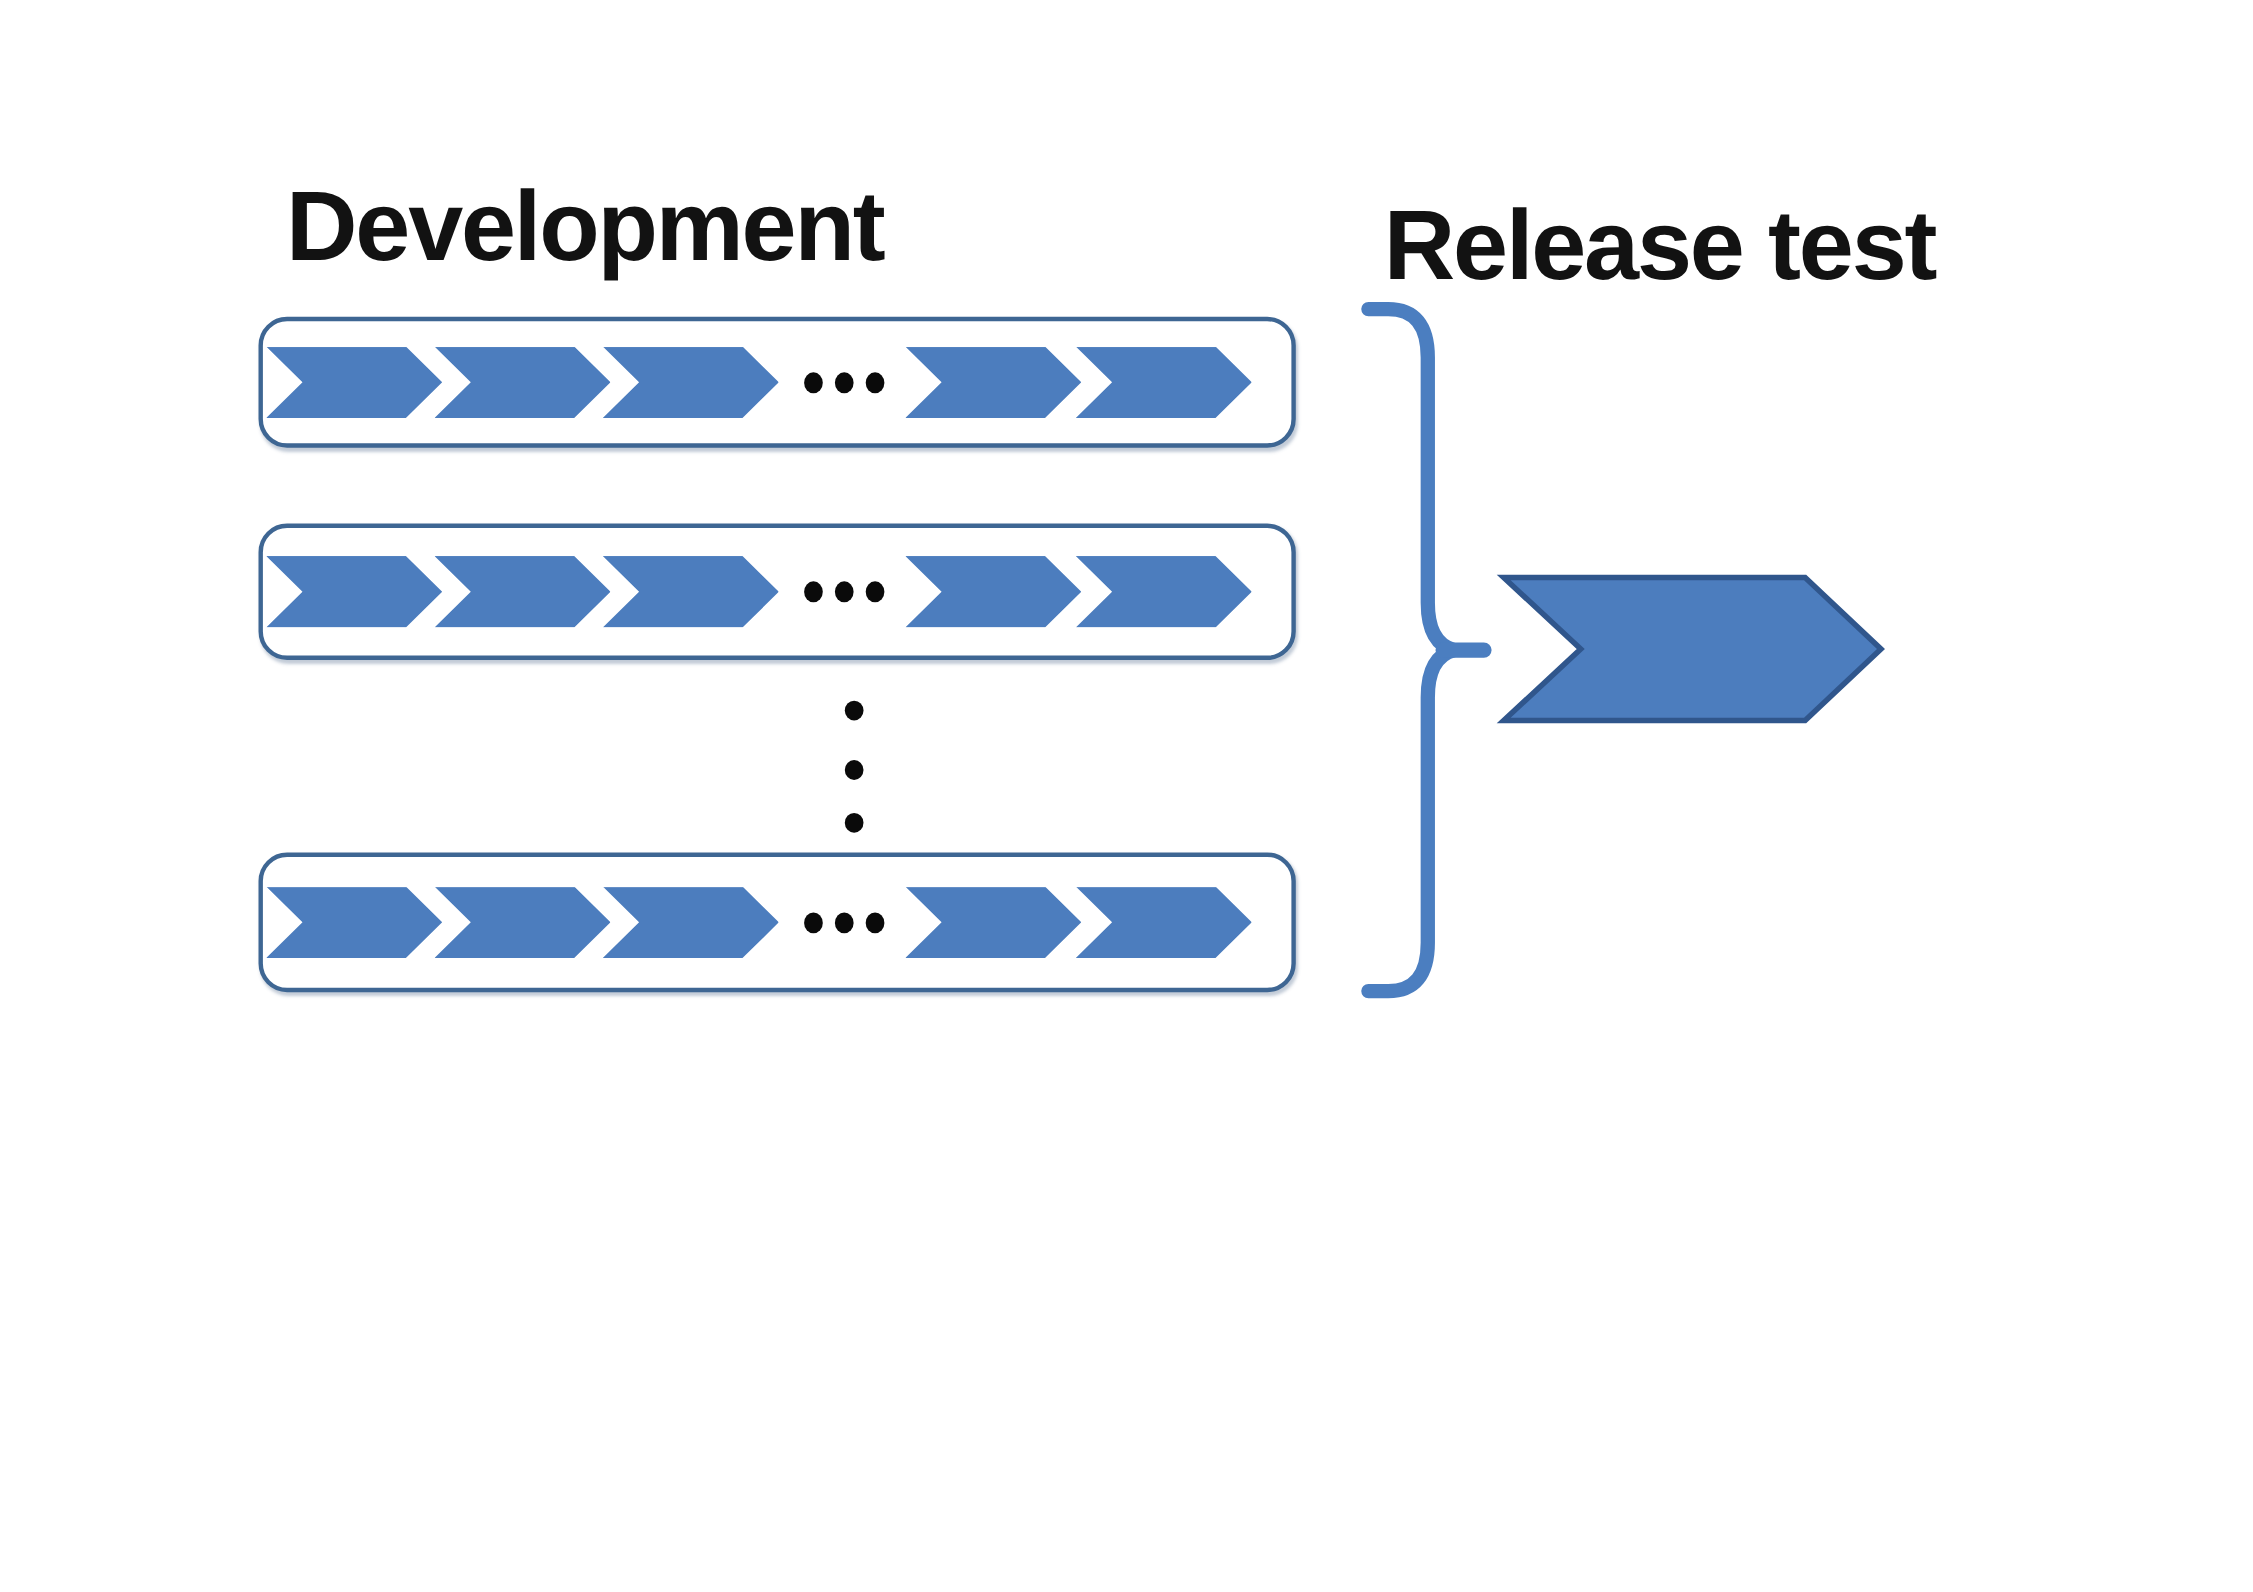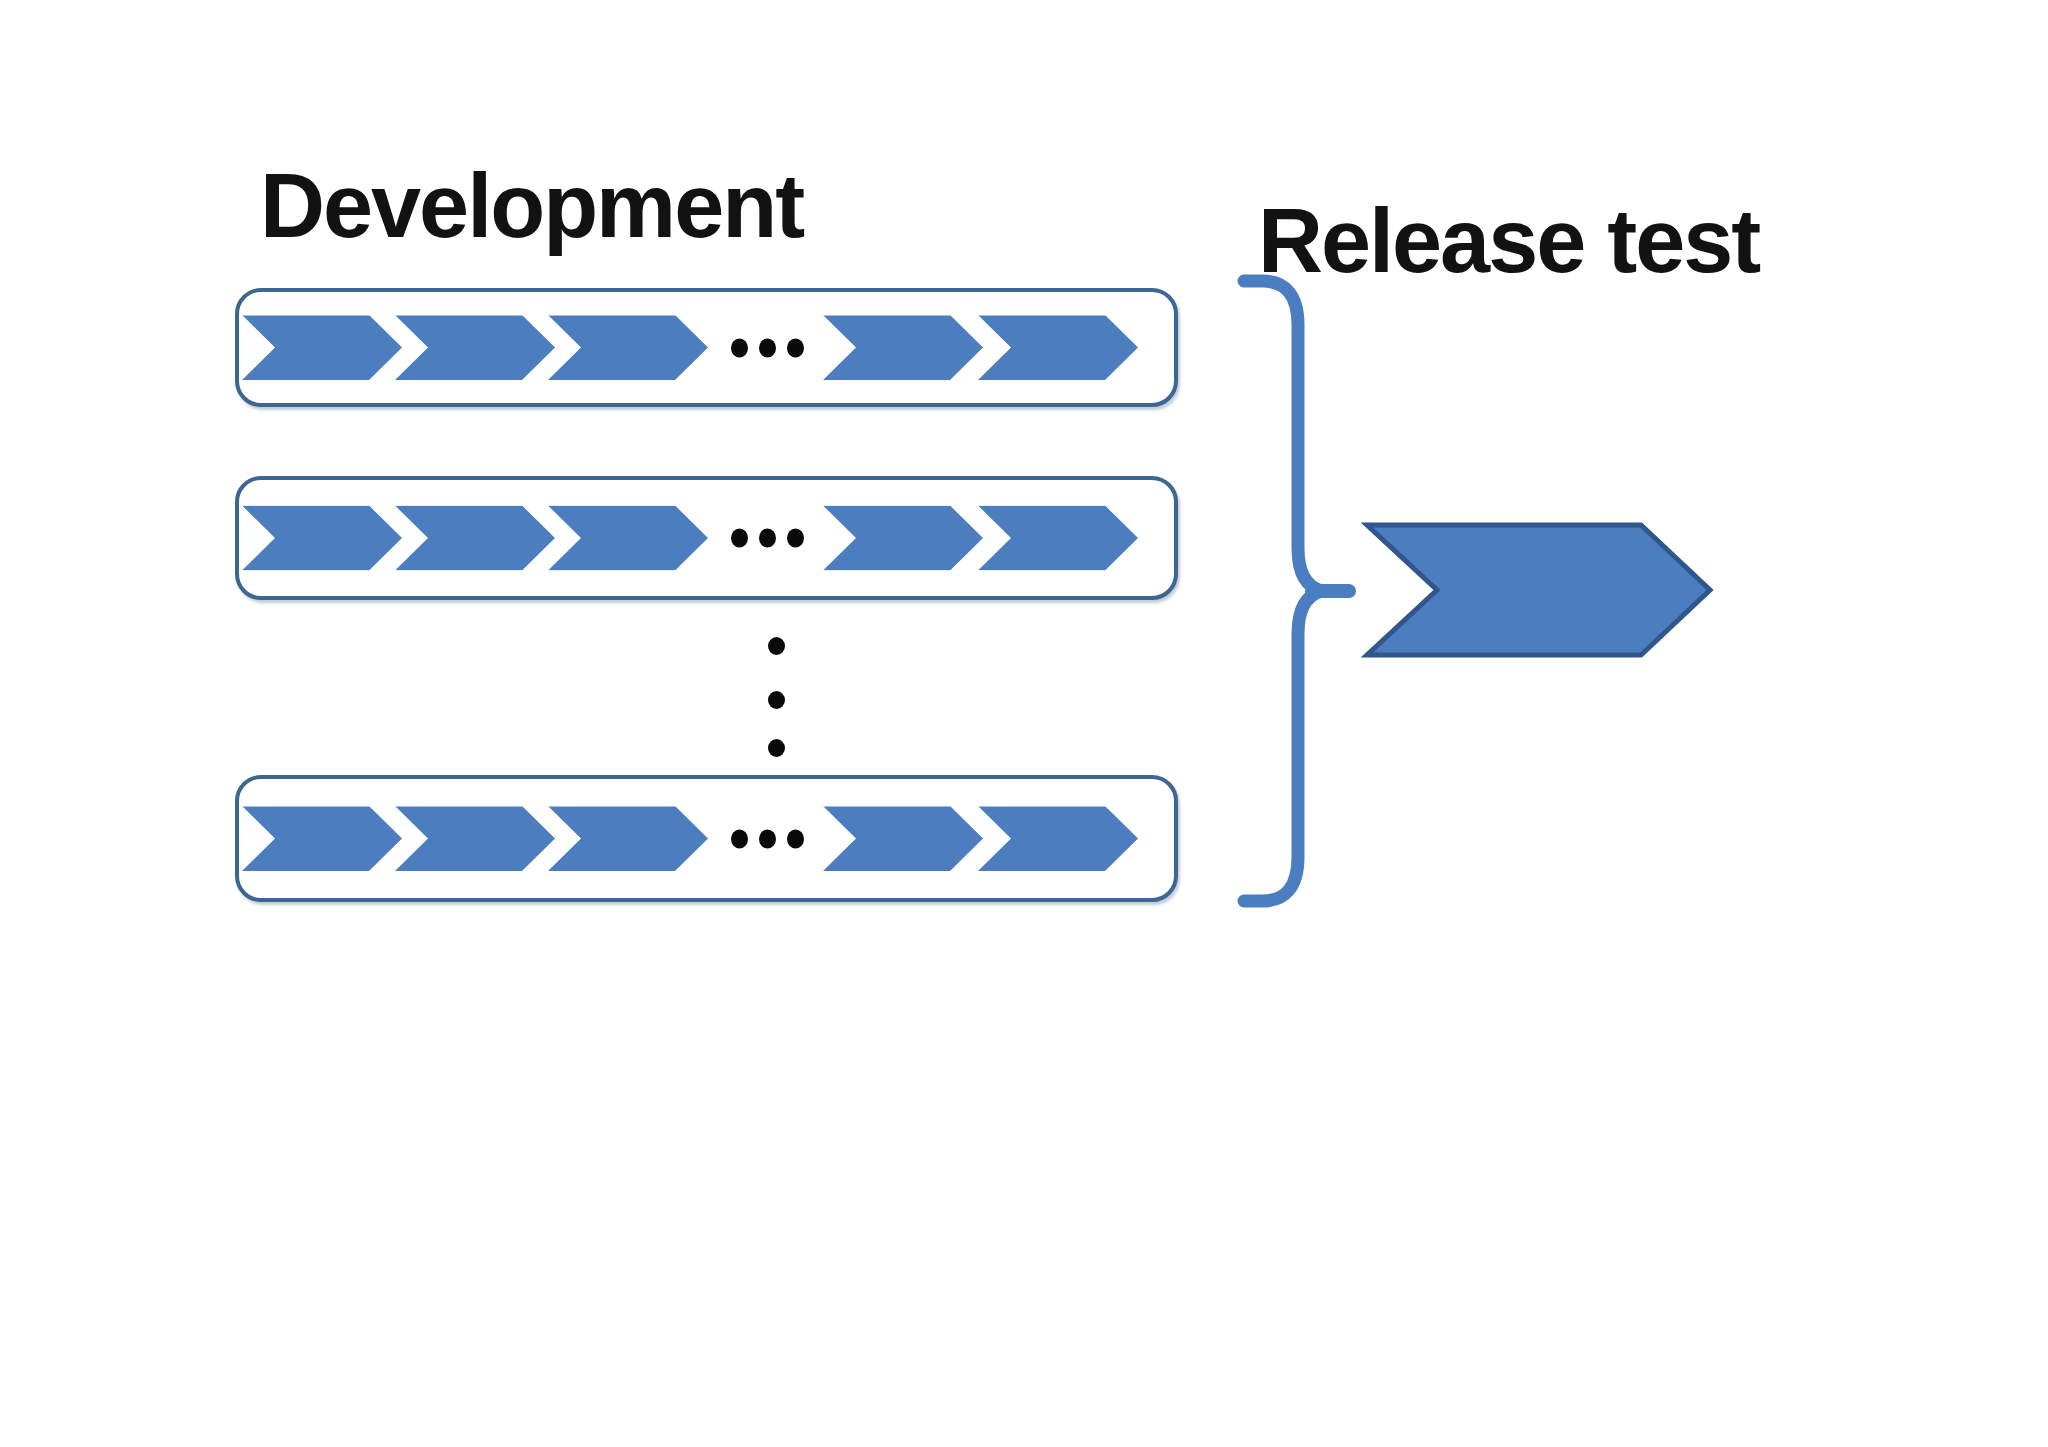--- a/index.html
+++ b/index.html
@@ -6,21 +6,21 @@
   .canvas{
     position:relative;width:2048px;height:1176px;overflow:hidden;
     background:var(--bg,#ffffff);
     font-family:"Liberation Sans","DejaVu Sans",sans-serif;
   }
   .title{
     position:absolute;margin:0;font-weight:700;font-size:90px;line-height:1;
     letter-spacing:-2px;color:var(--title,#121212);white-space:nowrap;
   }
   .title-dev{left:260px;top:161px;}
-  .title-rel{left:1258px;top:196px;}
+  .title-rel{left:1258px;top:179px;}
   .lane{
     position:absolute;left:235px;width:943px;box-sizing:border-box;
     border:4px solid var(--laneBorder,#3E6693);border-radius:26px;background:#ffffff;
     box-shadow:2px 3px 3px rgba(52,84,122,0.30);
   }
   .chev{
     position:absolute;top:50%;transform:translateY(-50%);
     width:160px;height:65px;background:var(--chevFill,#4C7DBE);
     clip-path:polygon(0 0,127px 0,100% 50%,127px 100%,0 100%,33px 50%);
   }

